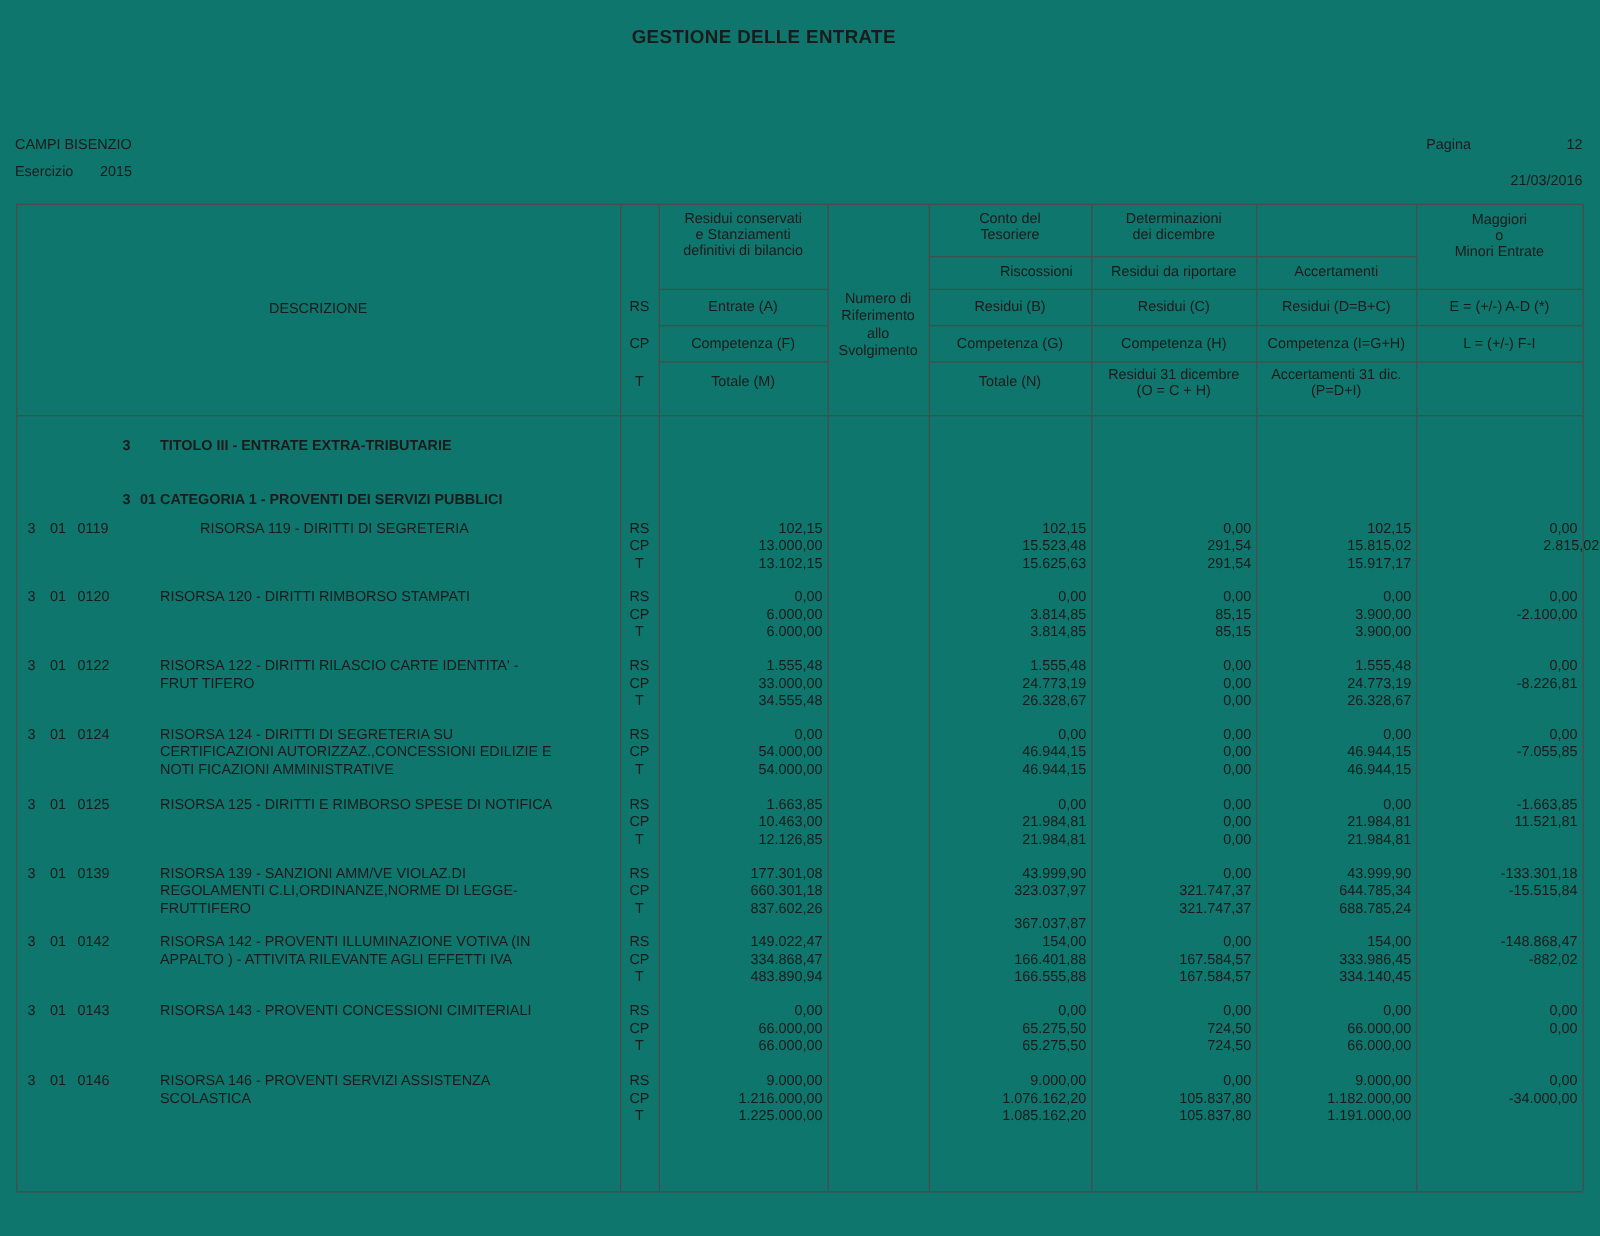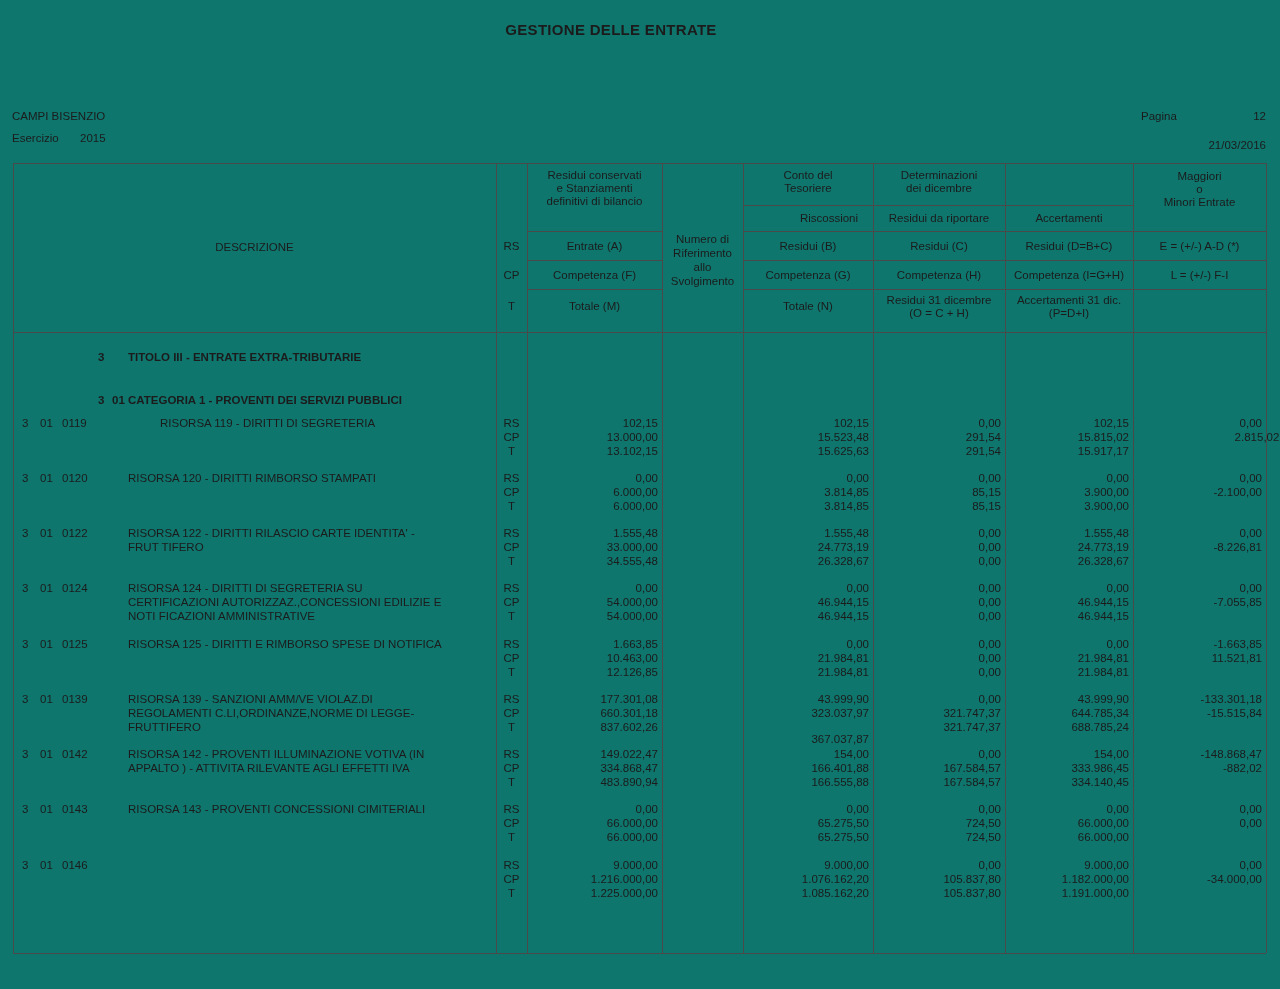--- a/index.html
+++ b/index.html
@@ -273,20 +273,22 @@
       <div class="num" style="left: 976px; top: 653px; width: 140px;">66.000,00</div>
       <div class="num" style="left: 1109px; top: 653px; width: 140px;">0,00</div>
       <div class="rslab" style="left: 483px; top: 667px;">T</div>
       <div class="num" style="left: 505px; top: 667px; width: 140px;">66.000,00</div>
       <div class="num" style="left: 716px; top: 667px; width: 140px;">65.275,50</div>
       <div class="num" style="left: 848px; top: 667px; width: 140px;">724,50</div>
       <div class="num" style="left: 976px; top: 667px; width: 140px;">66.000,00</div>
       <div class="code" style="left: 9px; top: 695px;">3</div>
       <div class="code" style="left: 27px; top: 695px;">01</div>
       <div class="code" style="left: 49px; top: 695px;">0146</div>
+      <div class="desc" style="left: 115px; top: 695px;">RISORSA 146 - PROVENTI SERVIZI ASSISTENZA
+SCOLASTICA</div>
       <div class="rslab" style="left: 483px; top: 695px;">RS</div>
       <div class="num" style="left: 505px; top: 695px; width: 140px;">9.000,00</div>
       <div class="num" style="left: 716px; top: 695px; width: 140px;">9.000,00</div>
       <div class="num" style="left: 848px; top: 695px; width: 140px;">0,00</div>
       <div class="num" style="left: 976px; top: 695px; width: 140px;">9.000,00</div>
       <div class="num" style="left: 1109px; top: 695px; width: 140px;">0,00</div>
       <div class="rslab" style="left: 483px; top: 709px;">CP</div>
       <div class="num" style="left: 505px; top: 709px; width: 140px;">1.216.000,00</div>
       <div class="num" style="left: 716px; top: 709px; width: 140px;">1.076.162,20</div>
       <div class="num" style="left: 848px; top: 709px; width: 140px;">105.837,80</div>

